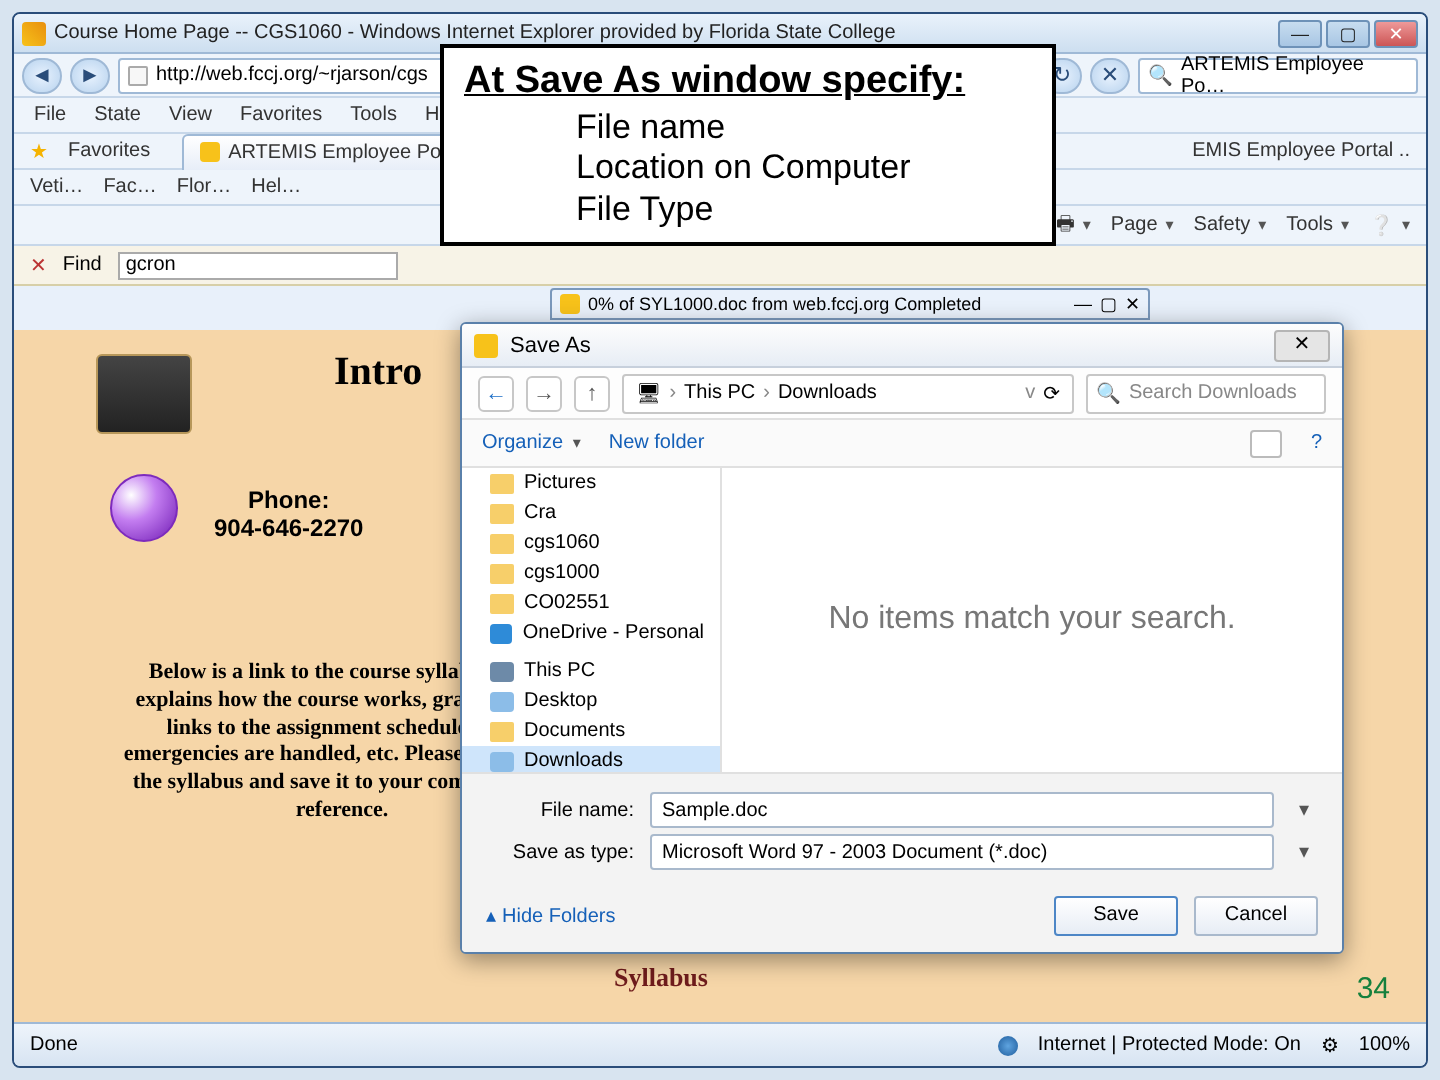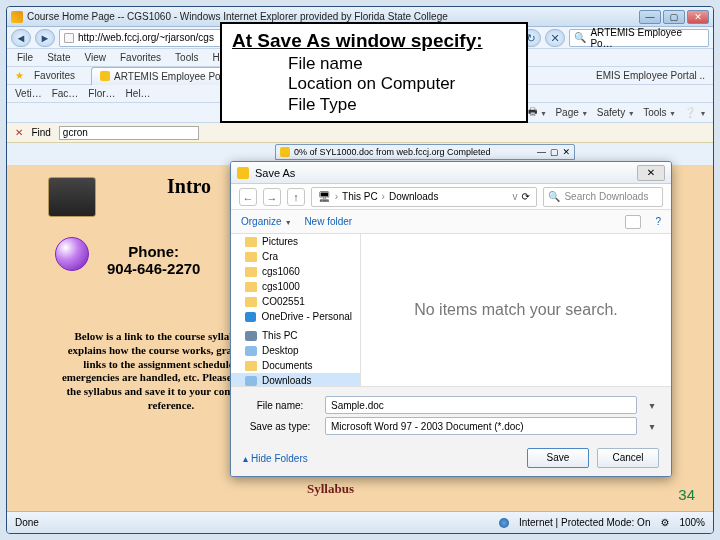--- a/index.html
+++ b/index.html
@@ -33,21 +33,21 @@
 
   .find-row{height:20px;background:#f7f3e7;border-bottom:1px solid #d7cfa8;display:flex;align-items:center;gap:8px;padding:0 8px;font-size:10px;}
   .find-row .x{color:#b33;}
   .find-input{width:140px;height:14px;border:1px solid #aaa;background:#fff;font-size:10px;padding:0 3px;}
 
   
   .page-body{position:absolute;left:0;right:0;top:158px;bottom:22px;background:#f6d6a8;padding:10px;overflow:hidden;}
   .info-box{position:absolute;left:12px;top:12px;width:105px;display:flex;flex-direction:column;align-items:center;gap:6px;}
   .thumb{width:48px;height:40px;background:linear-gradient(#444,#222);border:1px solid #b7975a;border-radius:3px;}
   .purple-sphere{width:34px;height:34px;border-radius:50%;background:radial-gradient(circle at 30% 30%,#fff,#c37df0 40%,#7d2bbd 90%);border:1px solid #7d2bbd;margin-top:14px;}
-  .phone-block{position:absolute;left:100px;top:78px;text-align:center;font-size:15px;font-family:"Times New Roman",serif;}
+  .phone-block{position:absolute;left:100px;top:78px;text-align:center;font-size:12px;font-family:"Times New Roman",serif;}
   .phone-block b{display:block;}
   .intro-h1{position:absolute;left:160px;top:10px;font-family:"Times New Roman",serif;font-size:20px;font-weight:bold;}
   .para{position:absolute;left:54px;top:165px;width:220px;font-family:"Times New Roman",serif;font-size:11px;font-weight:bold;text-align:center;line-height:1.25;}
   .syll{position:absolute;left:300px;bottom:14px;font-family:"Times New Roman",serif;font-weight:bold;font-size:13px;color:#6f1c1c;}
   .page-num{position:absolute;right:18px;bottom:8px;color:#15803d;font-size:15px;}
 
   
   .status-bar{position:absolute;left:0;right:0;bottom:0;height:22px;background:linear-gradient(#eef4fb,#d7e4f2);border-top:1px solid #9fb9d6;display:flex;align-items:center;font-size:10px;padding:0 8px;gap:10px;}
   .status-bar .spacer{flex:1;}
   .zone-ico{width:10px;height:10px;border-radius:50%;background:radial-gradient(#5fa4e0,#1e5c9c);}
@@ -85,21 +85,21 @@
   .tree-item{display:flex;align-items:center;gap:5px;padding:2px 8px 2px 14px;white-space:nowrap;}
   .tree-item.sel{background:#cfe5fb;}
   .tree-item .fi{width:12px;height:10px;background:#f7cf6a;border-radius:1px;}
   .tree-item .fi.drive{background:#8cbde8;border-radius:2px;}
   .tree-item .fi.od{background:#2e8bd8;border-radius:2px;}
   .tree-item .fi.pc{background:#6d8aa8;border-radius:2px;}
   .sa-main{flex:1;background:#fff;display:flex;align-items:center;justify-content:center;color:#777;font-size:16px;}
 
   .sa-fields{padding:6px 12px;background:#f3f3f3;border-top:1px solid #e0e0e0;font-size:10px;}
   .fld-row{display:flex;align-items:center;gap:8px;margin:3px 0;}
-  .fld-row label{width:74px;text-align:center;}
+  .fld-row label{width:74px;text-align:right;}
   .fld-row .inp{flex:1;height:18px;border:1px solid #a9b9cc;background:#fff;border-radius:2px;padding:0 5px;display:flex;align-items:center;}
   .fld-row .dd{width:14px;text-align:center;color:#555;}
   .sa-bottom{display:flex;align-items:center;padding:4px 12px 8px;gap:8px;background:#f3f3f3;font-size:10px;}
   .sa-bottom .hide{color:#1560b8;display:flex;align-items:center;gap:3px;}
   .sa-bottom .spacer{flex:1;}
   .sa-btn{min-width:62px;height:20px;border:1px solid #a9b9cc;background:linear-gradient(#fff,#e7edf5);border-radius:2px;font-size:10px;text-align:center;line-height:18px;}
   .sa-btn.primary{border-color:#4d86c6;}
 
   .chev-down::after{content:"▾";font-size:8px;color:#555;margin-left:2px;}
 </style>

